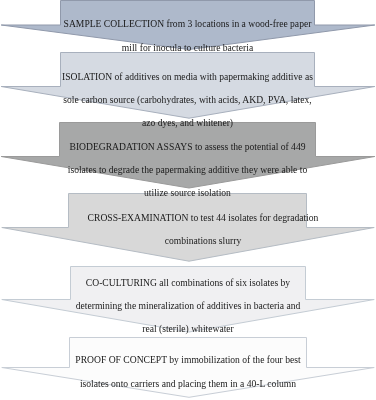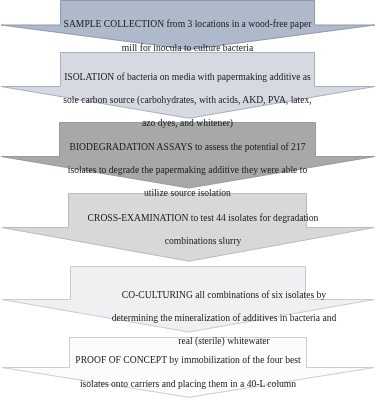--- a/index.html
+++ b/index.html
@@ -10,21 +10,21 @@
   #stage{position:relative;width:376px;height:400px;background:#fff;}
   .shape-layer{position:absolute;left:0;top:0;width:376px;height:400px;}
   .step-label{position:absolute;text-align:center;color:#1a1a1a;
               font-size:9.6px;line-height:11.6px;white-space:pre-line;}
   .step-line{display:block;text-align:center;}
   
   #t0{left:60.5px;top:6.9px;width:254px;}
   #t1{left:60.5px;top:59.3px;width:254px;}
   #t2{left:59.5px;top:129.2px;width:256px;}
   #t3{left:84px;top:200.3px;width:238px;}
-  #t4{left:70.5px;top:277px;width:235px;margin-left:36px;}
+  #t4{left:70.5px;top:265px;width:235px;}
   #t5{left:69.5px;top:342.8px;width:237px;}
 </style>
 </head>
 <body>
 
 <div id="stage">
 
   <svg class="shape-layer" width="376" height="400" viewBox="0 0 376 400">
 
     <polygon stroke-width="1" points="60.5,0.5 314.5,0.5 314.5,25 374.8,25 189,49.5 1.2,25 60.5,25" fill="#aeb9cb" stroke="#9099ab"></polygon>
@@ -39,27 +39,27 @@
 
     <polygon stroke-width="1" points="69.5,337.5 306.5,337.5 306.5,367.5 374.2,367.5 189,397.3 1.8,367.5 69.5,367.5" fill="#fcfcfc" stroke="#c8ced6"></polygon>
   </svg>
 
   <div class="step-label" id="t0">
     <span class="step-line">SAMPLE COLLECTION from 3 locations in a wood-free paper</span>
     <span class="step-line">mill for inocula to culture bacteria</span>
   </div>
 
   <div class="step-label" id="t1">
-    <span class="step-line">ISOLATION of bacteria on media with papermaking additive as</span>
+    <span class="step-line">ISOLATION of additives on media with papermaking additive as</span>
     <span class="step-line">sole carbon source (carbohydrates, with acids, AKD, PVA, latex,</span>
     <span class="step-line">azo dyes, and whitener)</span>
   </div>
 
   <div class="step-label" id="t2">
-    <span class="step-line">BIODEGRADATION ASSAYS to assess the potential of 217</span>
+    <span class="step-line">BIODEGRADATION ASSAYS to assess the potential of 449</span>
     <span class="step-line">isolates to degrade the papermaking additive they were able to</span>
     <span class="step-line">utilize source isolation</span>
   </div>
 
   <div class="step-label" id="t3">
     <span class="step-line">CROSS-EXAMINATION to test 44 isolates for degradation</span>
     <span class="step-line">combinations slurry</span>
   </div>
 
   <div class="step-label" id="t4">

